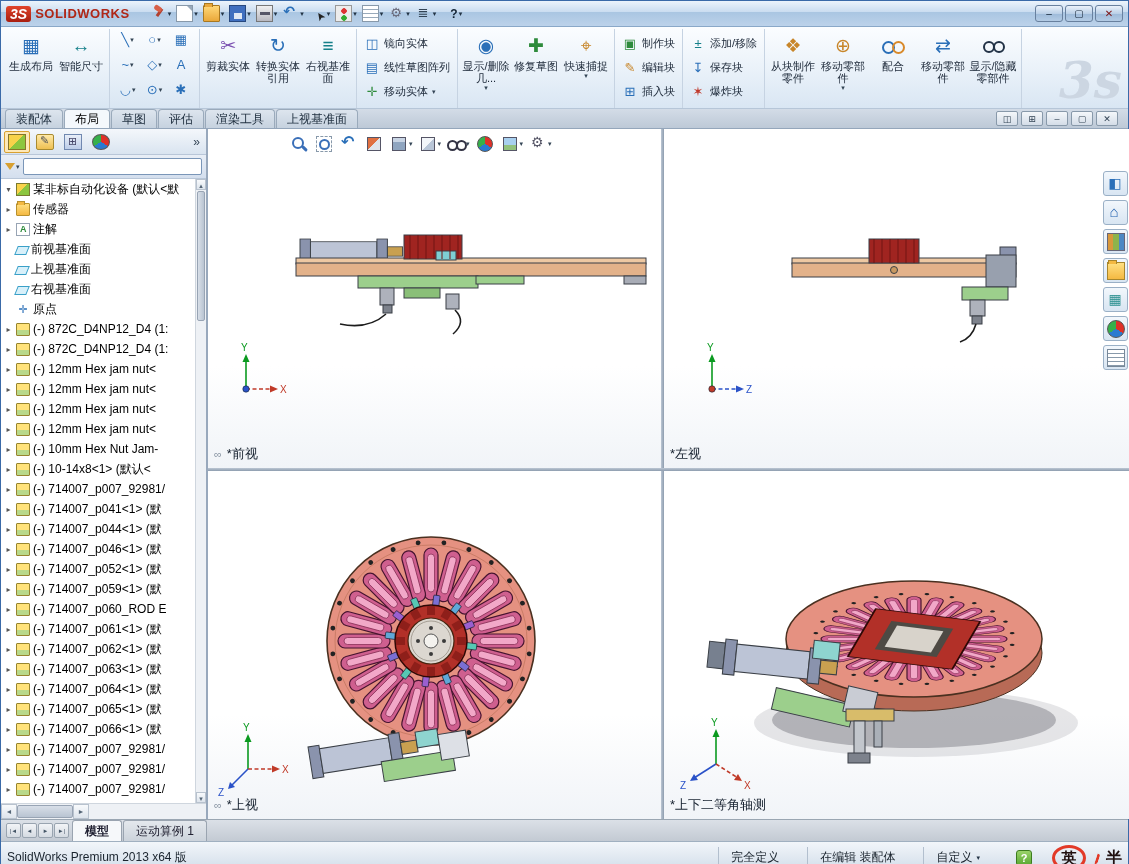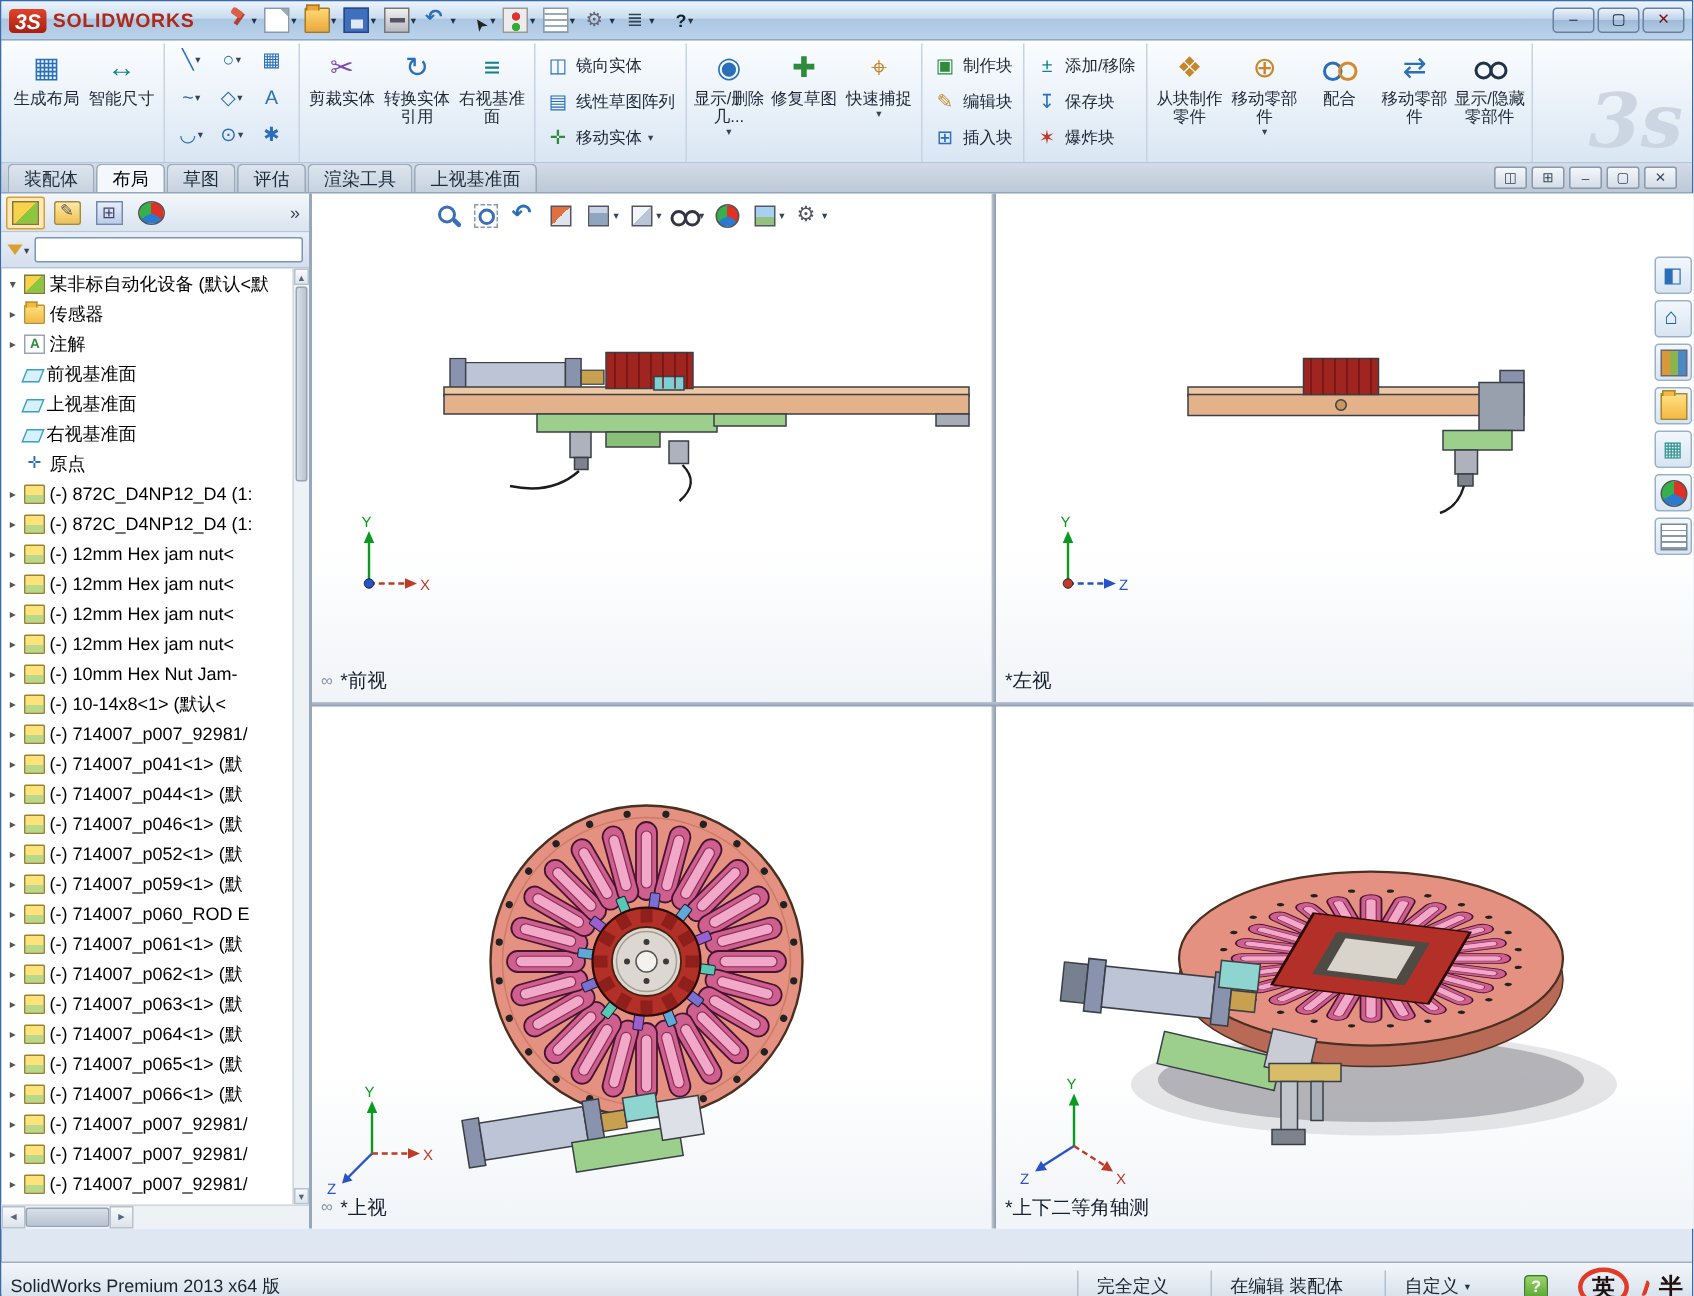--- a/index.html
+++ b/index.html
@@ -917,20 +917,34 @@
         </div>
         <div class="tsbtn">
           <span class="tsi appearances"></span>
         </div>
         <div class="tsbtn">
           <span class="tsi custom-properties"></span>
         </div>
     </div>
   </div>
 
+  <div class="bottombar">
+    <div class="tabnav">
+      <div class="navbtn">|◄</div>
+        <div class="navbtn">◄</div>
+        <div class="navbtn">►</div>
+        <div class="navbtn">►|</div>
+    </div>
+    <div class="btab active">
+        <span>模型</span>
+      </div>
+      <div class="btab">
+        <span>运动算例 1</span>
+      </div>
+  </div>
 
   <div class="statusbar">
     <span class="sb-version">SolidWorks Premium 2013 x64 版</span>
     <div class="sbright">
       <span class="sb-item">完全定义</span>
       <span class="sb-item">在编辑 装配体</span>
       <span class="sb-item">
         <span>自定义</span>
         <span class="dd">▾</span>
       </span>

